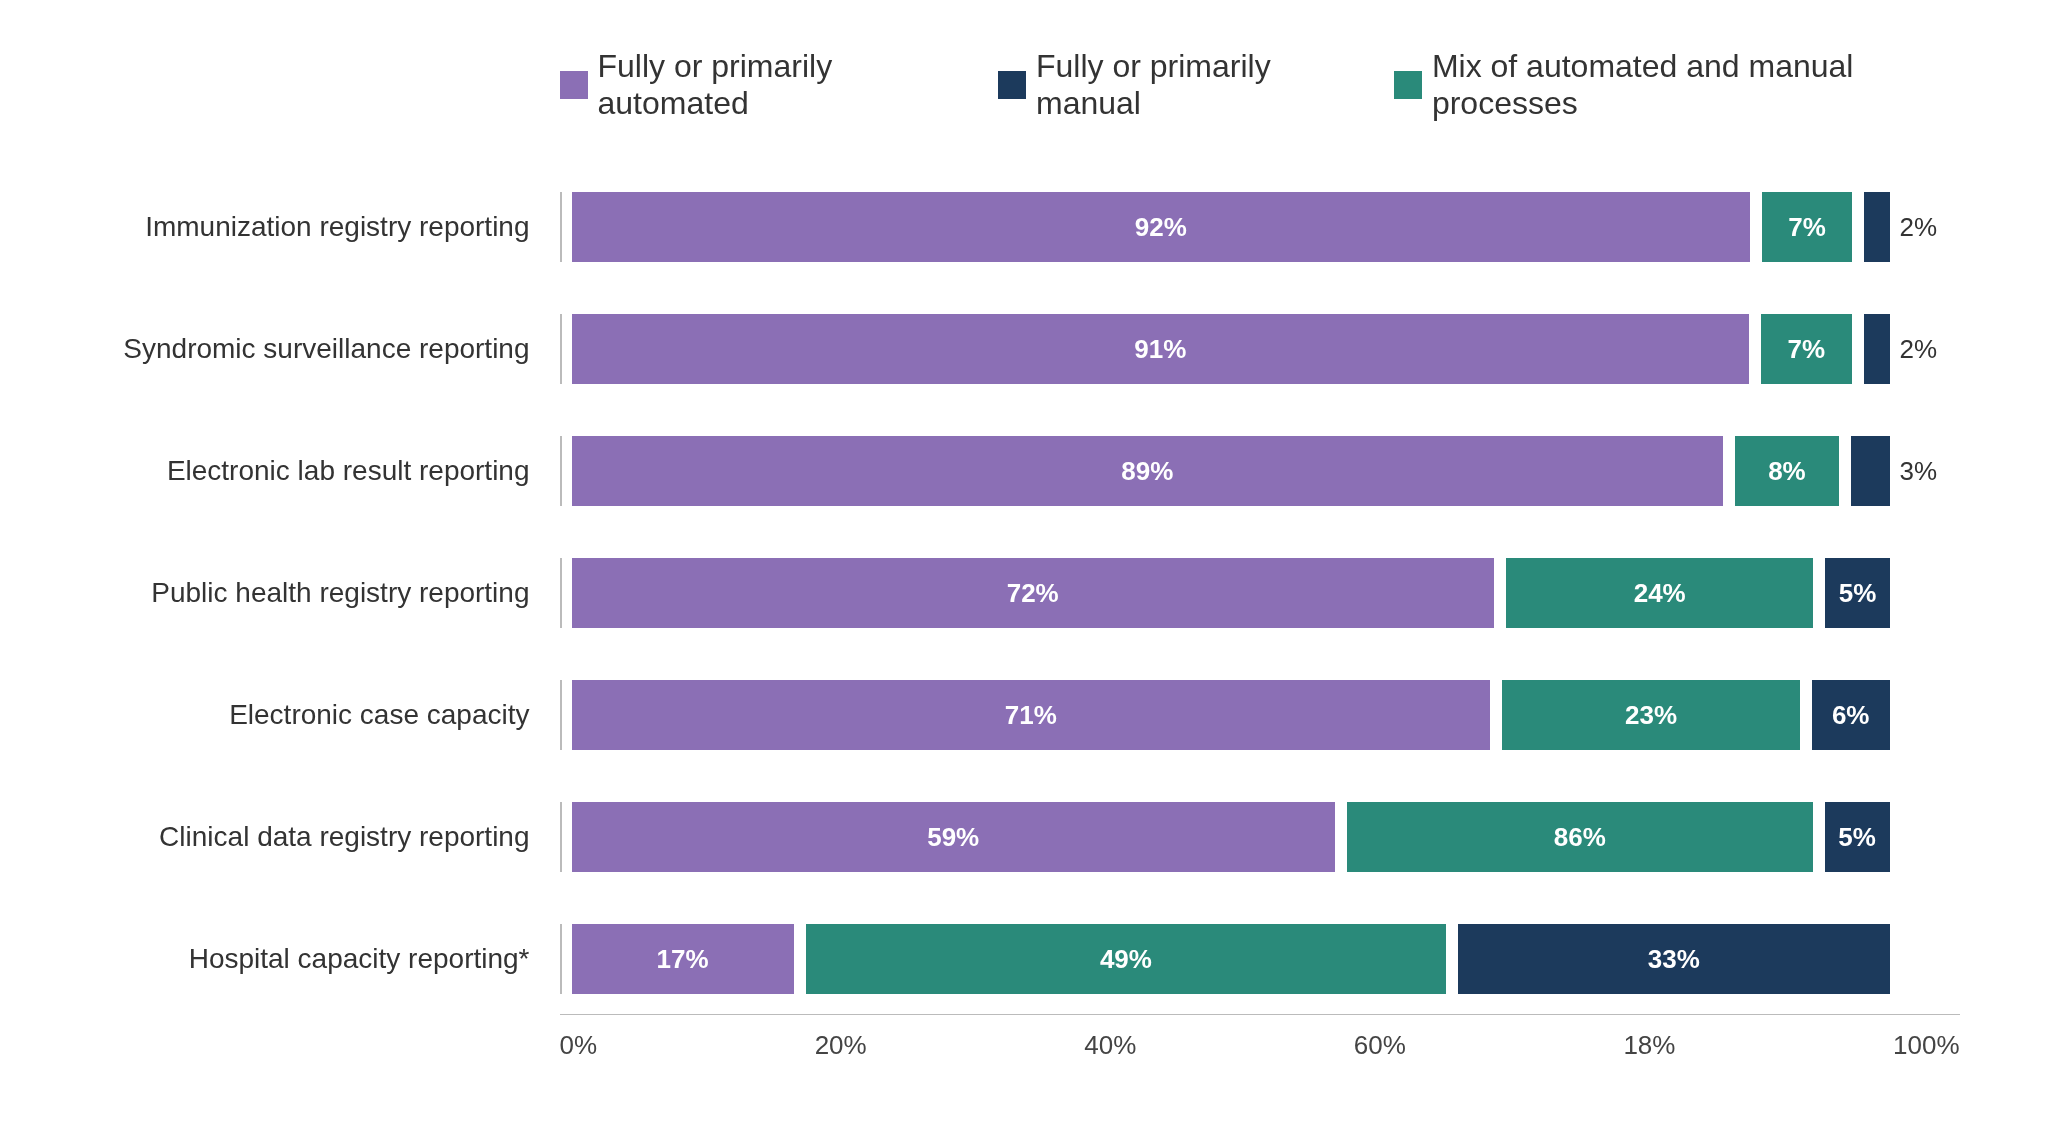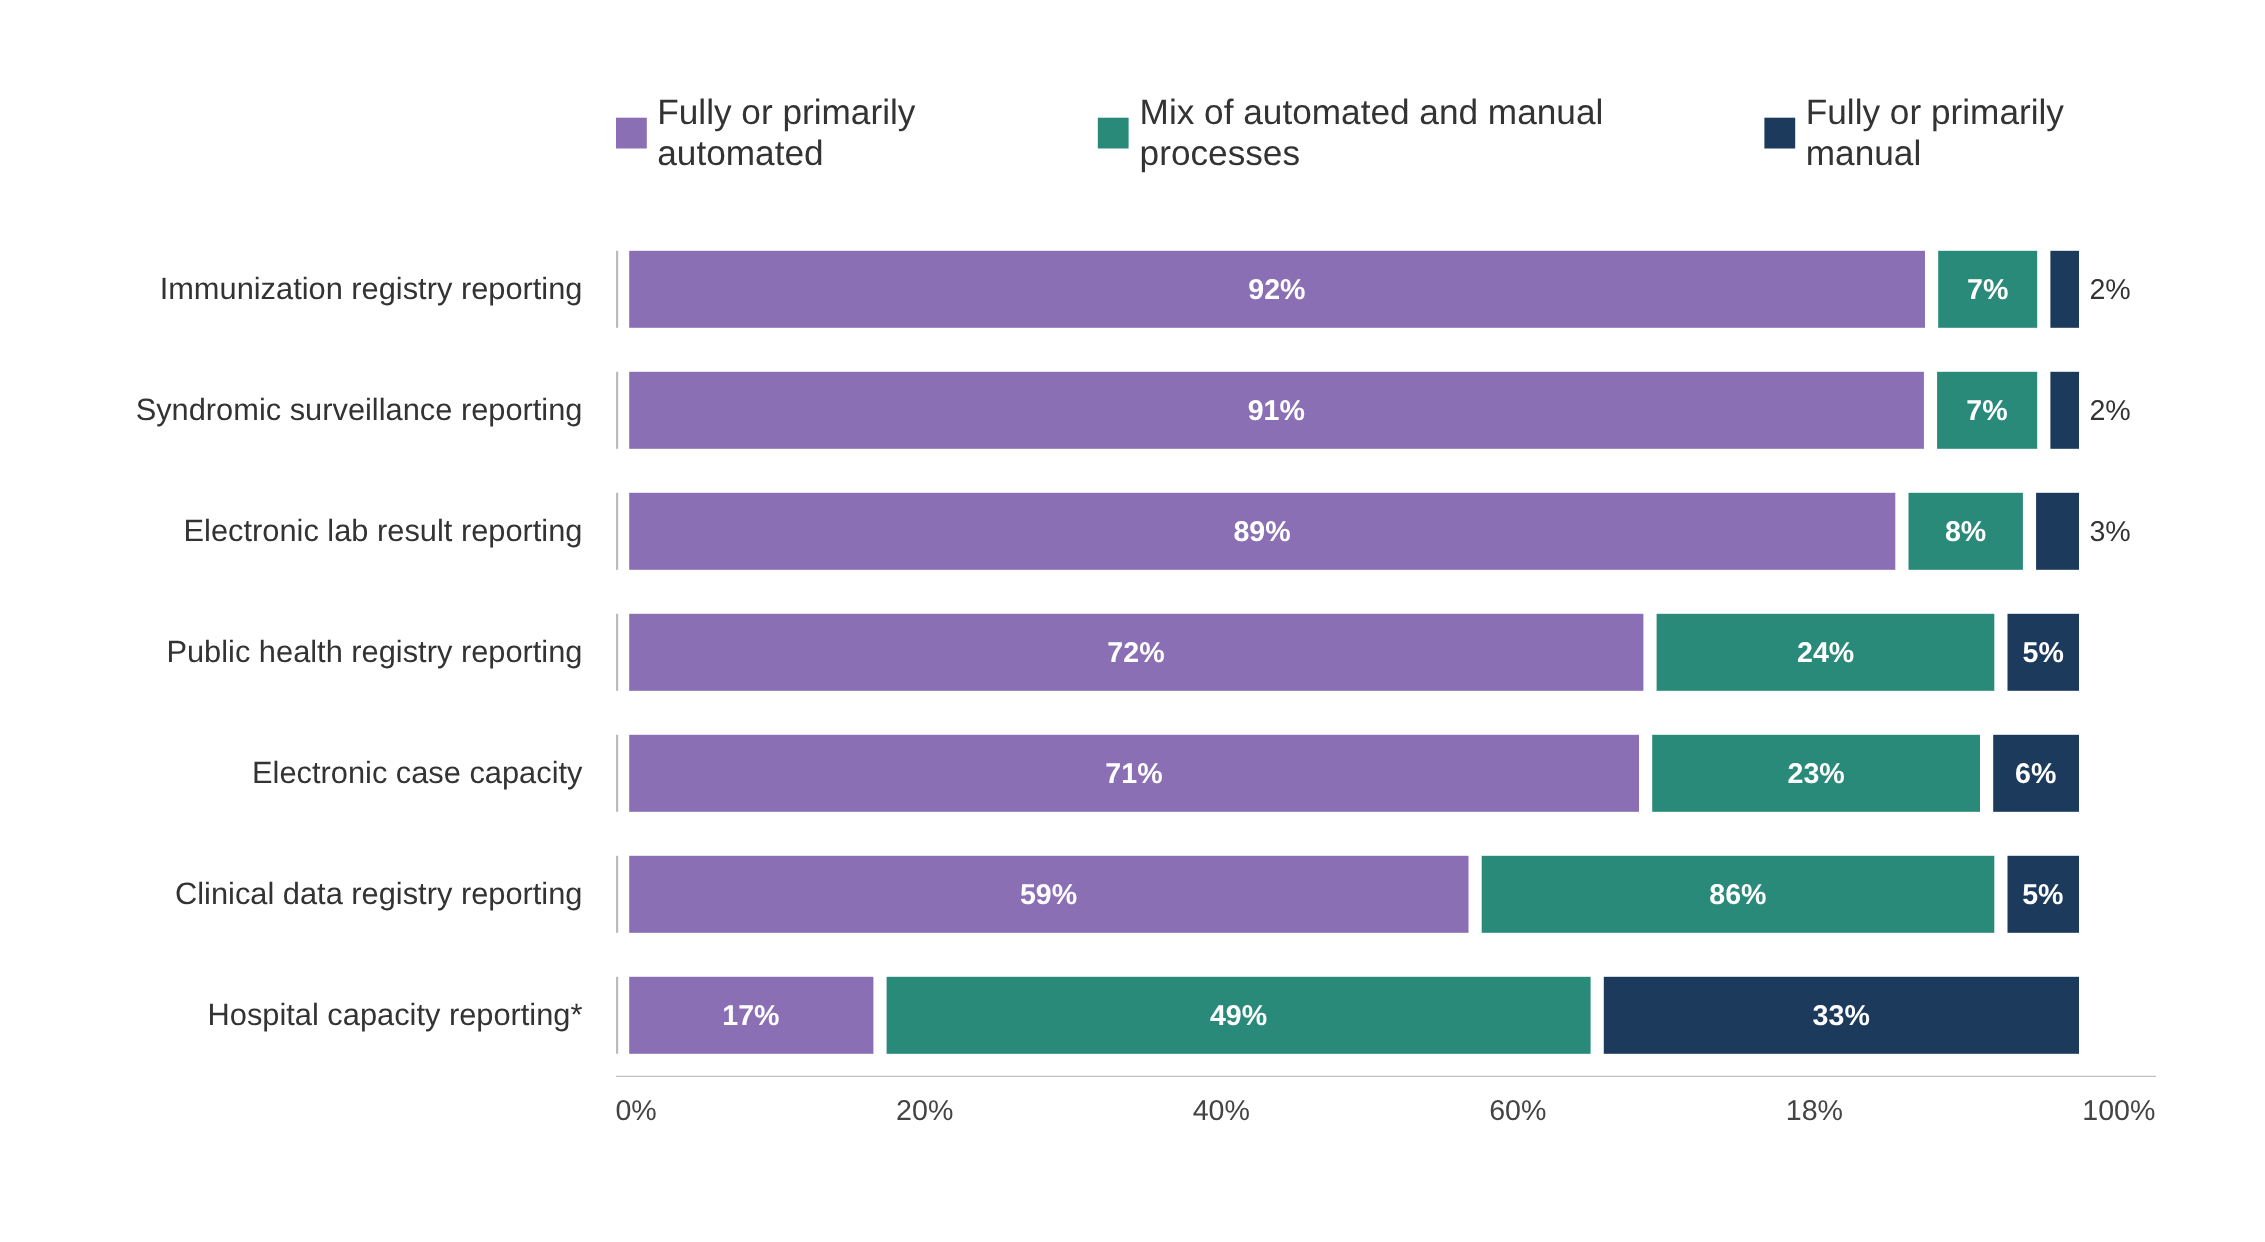--- a/index.html
+++ b/index.html
@@ -31,21 +31,21 @@
       color: #333;
     }
     .legend-swatch {
       width: 28px;
       height: 28px;
       flex-shrink: 0;
     }
     .chart-area {
       display: flex;
       flex-direction: column;
-      gap: 0px;
+      gap: 12px;
     }
     .bar-row {
       display: flex;
       align-items: center;
       height: 110px;
     }
     .bar-label {
       width: 460px;
       text-align: right;
       padding-right: 30px;
@@ -122,26 +122,26 @@
 <body>
 
 <div class="chart-container">
 
   <div class="legend">
     <div class="legend-item">
       <div class="legend-swatch seg-auto"></div>
       <span>Fully or primarily automated</span>
     </div>
     <div class="legend-item">
+      <div class="legend-swatch seg-manual"></div>
+      <span>Fully or primarily manual</span>
+    </div>
+    <div class="legend-item">
       <div class="legend-swatch seg-mix"></div>
       <span>Mix of automated and manual processes</span>
-    </div>
-    <div class="legend-item">
-      <div class="legend-swatch seg-manual"></div>
-      <span>Fully or primarily manual</span>
     </div>
   </div>
 
   <div class="chart-area" id="chart-area">
   <div class="bar-row">
         <div class="bar-label">Immunization registry reporting</div>
         <div class="bars-wrapper">
           <div class="divider-line"></div>
           <div class="bar-track">
             <div class="bar-inner">

